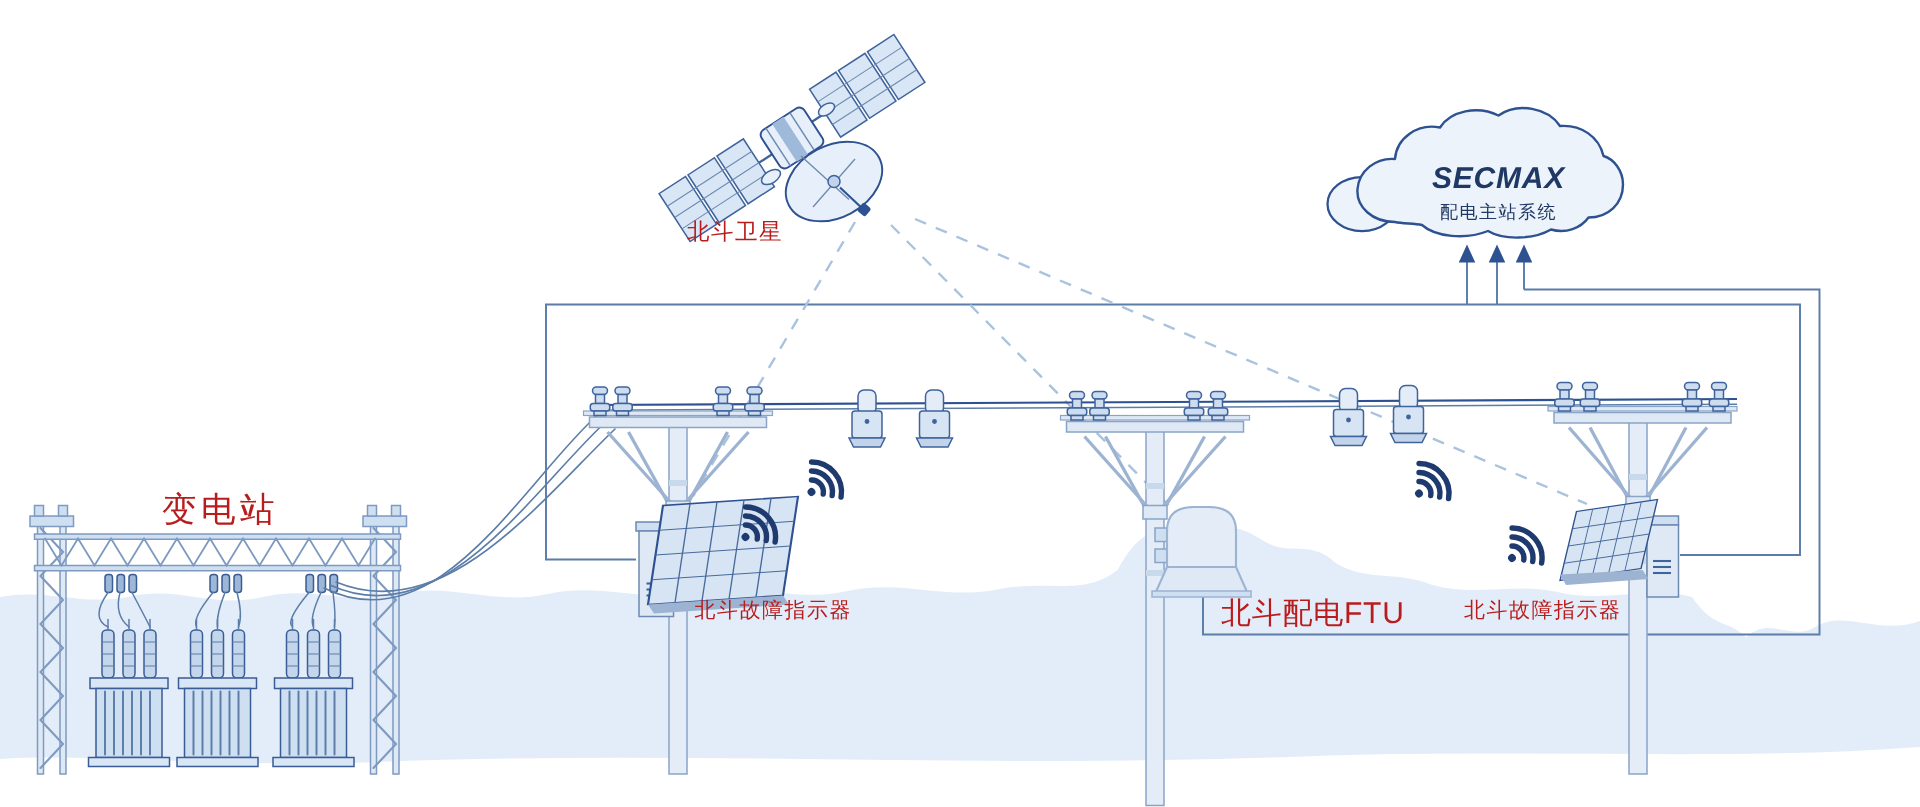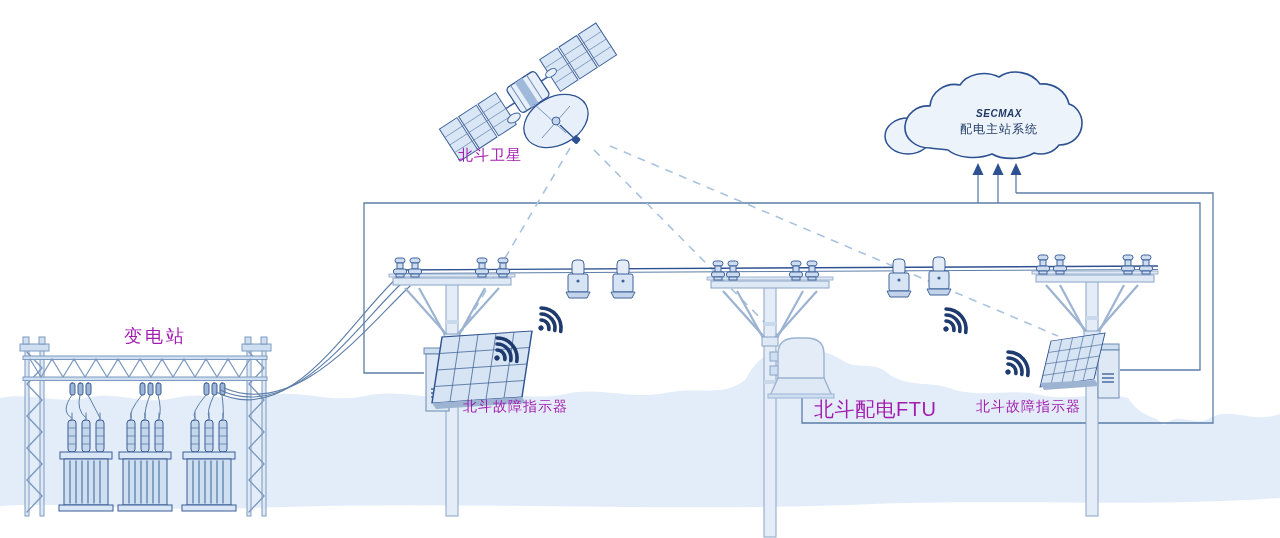--- a/index.html
+++ b/index.html
@@ -2,30 +2,30 @@
 <html><head>
 <meta charset="utf-8">
 <style>
   html,body{margin:0;padding:0;background:#ffffff;}
   .stage{
     position:relative;width:1280px;height:538px;background:#ffffff;overflow:hidden;
     font-family:"Liberation Sans","DejaVu Sans",sans-serif;
   }
   .stage svg{position:absolute;left:0;top:0;}
   .label{
-    position:absolute;color:#a21caf;letter-spacing:1px;line-height:1.15;
+    position:absolute;color:#b91c1c;letter-spacing:1px;line-height:1.15;
     white-space:nowrap;user-select:none;
   }
   .lbl-sat{left:458px;top:146px;font-size:15px;}
-  .lbl-substation{left:108px;top:326px;font-size:18px;letter-spacing:3px;margin-left:16px;}
+  .lbl-substation{left:108px;top:326px;font-size:23px;letter-spacing:3px;}
   .lbl-ind-left{left:463px;top:398px;font-size:14px;}
   .lbl-ftu{left:814px;top:398px;font-size:20px;letter-spacing:0.5px;}
   .lbl-ind-right{left:976px;top:398px;font-size:14px;}
   .cloud-text{position:absolute;left:928px;top:108px;width:142px;text-align:center;color:#1f3864;}
-  .cloud-brand{font-size:10px;font-weight:bold;font-style:italic;letter-spacing:0.5px;}
+  .cloud-brand{font-size:20px;font-weight:bold;font-style:italic;letter-spacing:0.5px;}
   .cloud-system{font-size:12px;letter-spacing:1px;margin-top:2px;}
 </style>
 </head>
 <body>
 
 <div class="stage">
 
 <svg width="1280" height="538" viewBox="0 0 1280 538">
 
   <path fill="#e3edf9" d="

